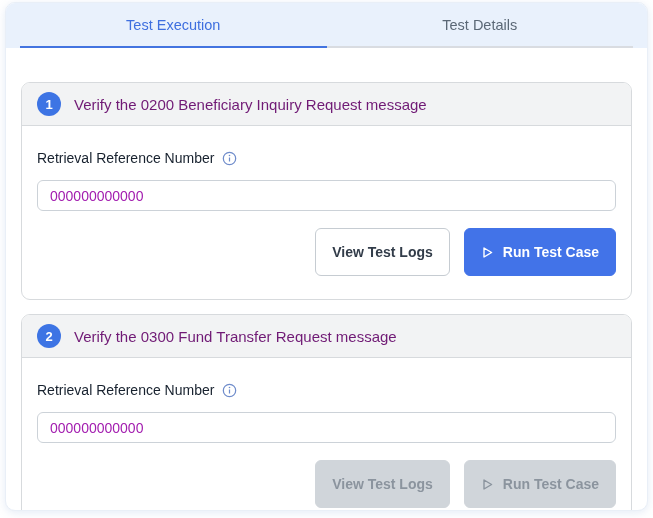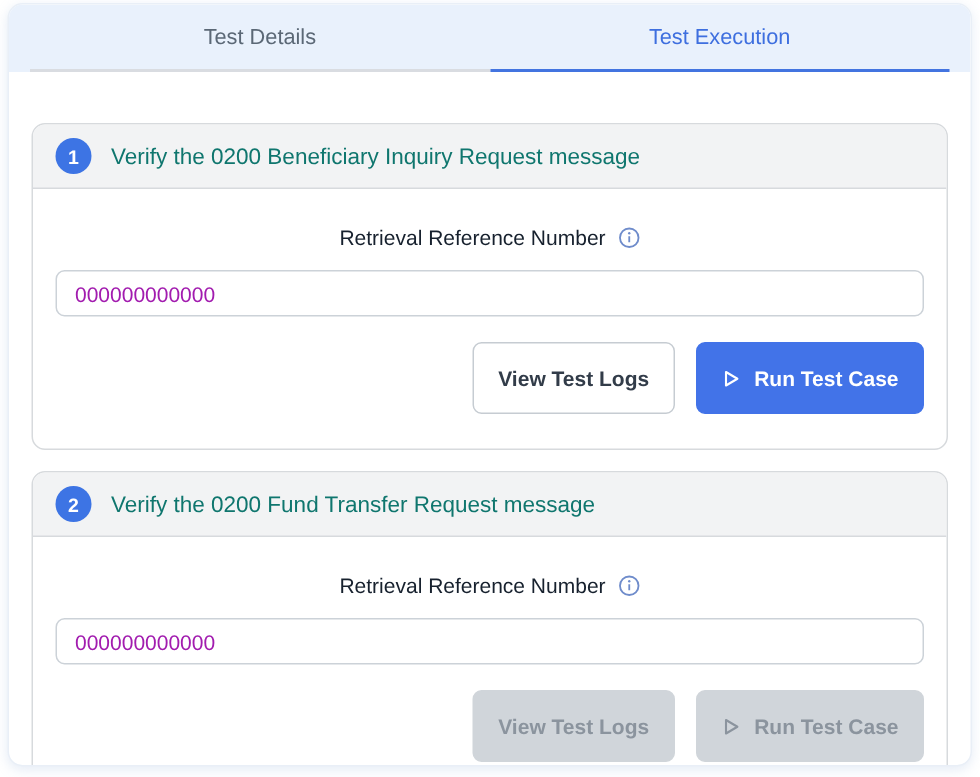--- a/index.html
+++ b/index.html
@@ -63,30 +63,29 @@
     border-radius: 50%;
     background: #3d74e4;
     color: #ffffff;
     font-size: 13px;
     font-weight: 600;
     display: flex;
     align-items: center;
     justify-content: center;
     flex: 0 0 auto;
   }
-  .step-title { font-size: 15px; color: #0f766e; }
+  .step-title { font-size: 15px; color: #701a75; }
 
   .step-body { padding: 24px 15px 23px 15px; }
 
   .field-label-row {
     display: flex;
     align-items: center;
     gap: 8px;
     margin-bottom: 14px;
-    justify-content: center;
   }
   .field-label { font-size: 14px; color: #17212e; font-weight: 500; }
   .info-icon {
     width: 15px; height: 15px;
     flex: 0 0 auto;
     color: #6f8ccb;
     display: inline-flex;
   }
   .info-icon svg { width: 100%; height: 100%; }
 
@@ -139,22 +138,22 @@
   }
   .play-icon { width: 13px; height: 13px; display: inline-flex; }
   .play-icon svg { width: 100%; height: 100%; }
 </style>
 </head>
 <body>
 
 <div class="panel">
 
   <div class="tabbar">
+    <div class="tab active">Test Execution</div>
     <div class="tab">Test Details</div>
-    <div class="tab active">Test Execution</div>
   </div>
 
   <div class="content">
 
     <div class="step-card">
       <div class="step-header">
         <div class="step-number">1</div>
         <div class="step-title">Verify the 0200 Beneficiary Inquiry Request message</div>
       </div>
       <div class="step-body">
@@ -179,21 +178,21 @@
             </span>
             <span>Run Test Case</span>
           </button>
         </div>
       </div>
     </div>
 
     <div class="step-card">
       <div class="step-header">
         <div class="step-number">2</div>
-        <div class="step-title">Verify the 0200 Fund Transfer Request message</div>
+        <div class="step-title">Verify the 0300 Fund Transfer Request message</div>
       </div>
       <div class="step-body">
         <div class="field-label-row">
           <span class="field-label">Retrieval Reference Number</span>
           <span class="info-icon">
             <svg viewBox="0 0 16 16" fill="none">
               <circle cx="8" cy="8" r="6.6" stroke="currentColor" stroke-width="1.3"></circle>
               <line x1="8" y1="7" x2="8" y2="11.2" stroke="currentColor" stroke-width="1.3"></line>
               <circle cx="8" cy="4.8" r="0.85" fill="currentColor"></circle>
             </svg>

